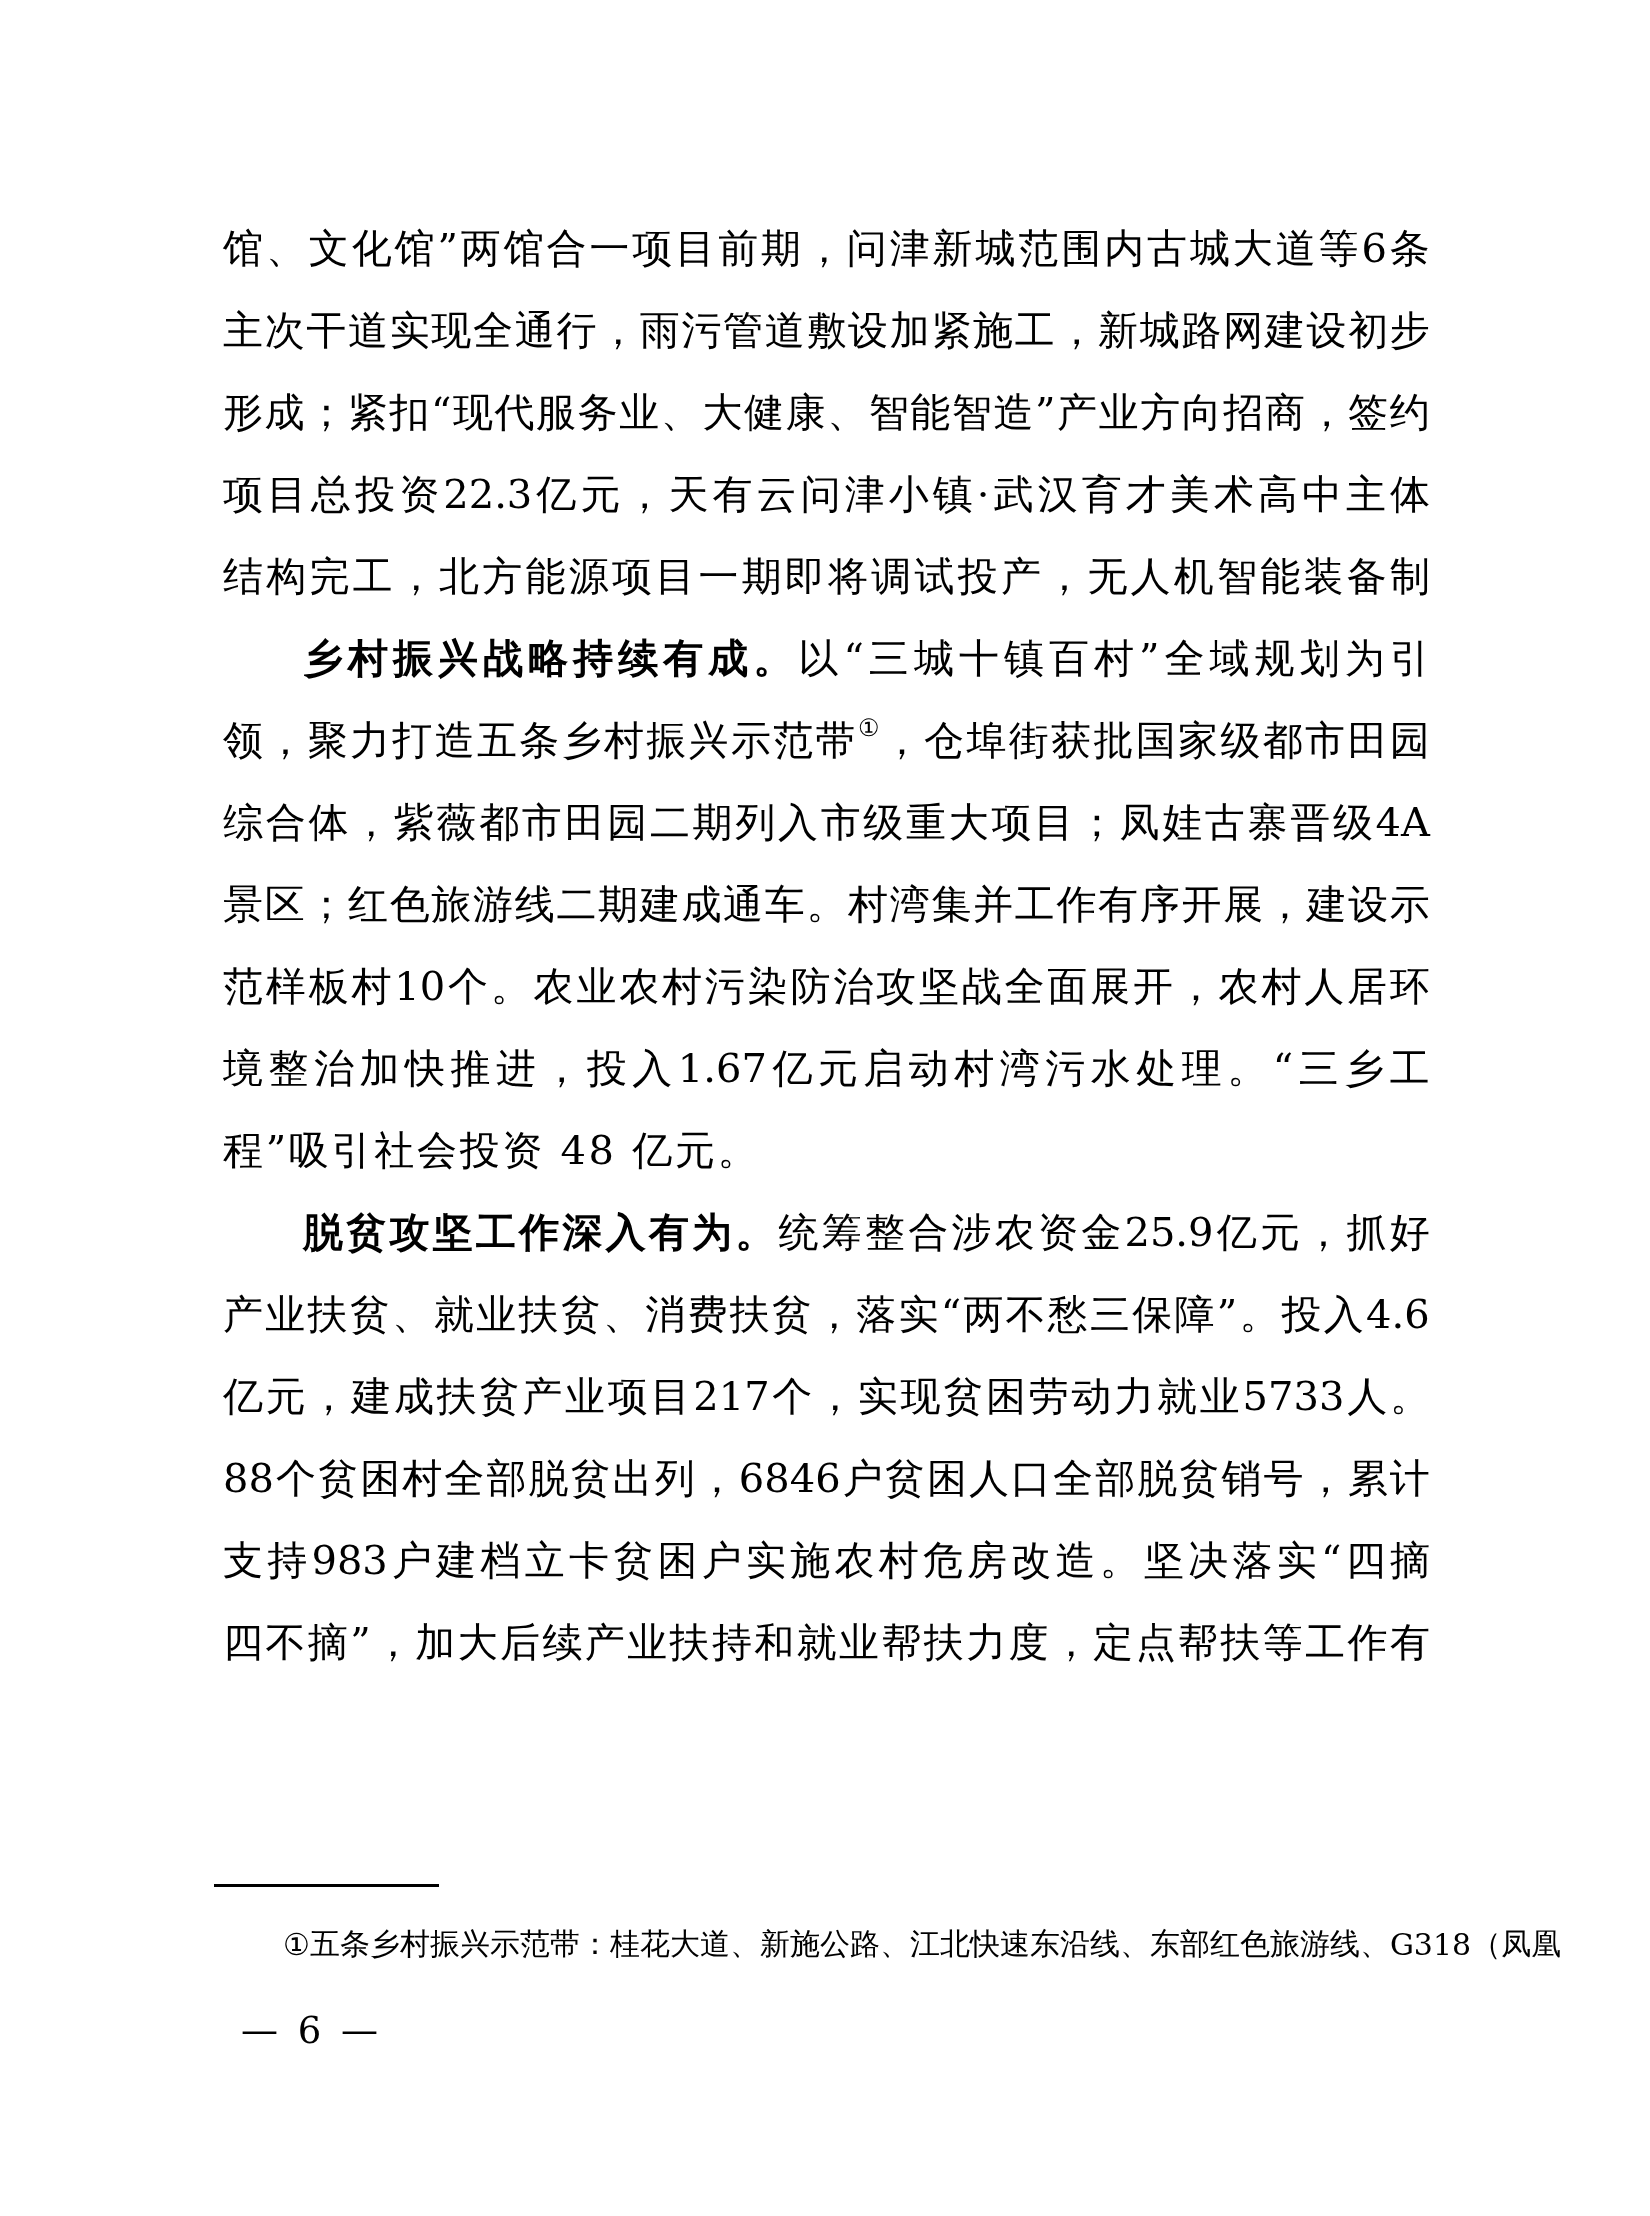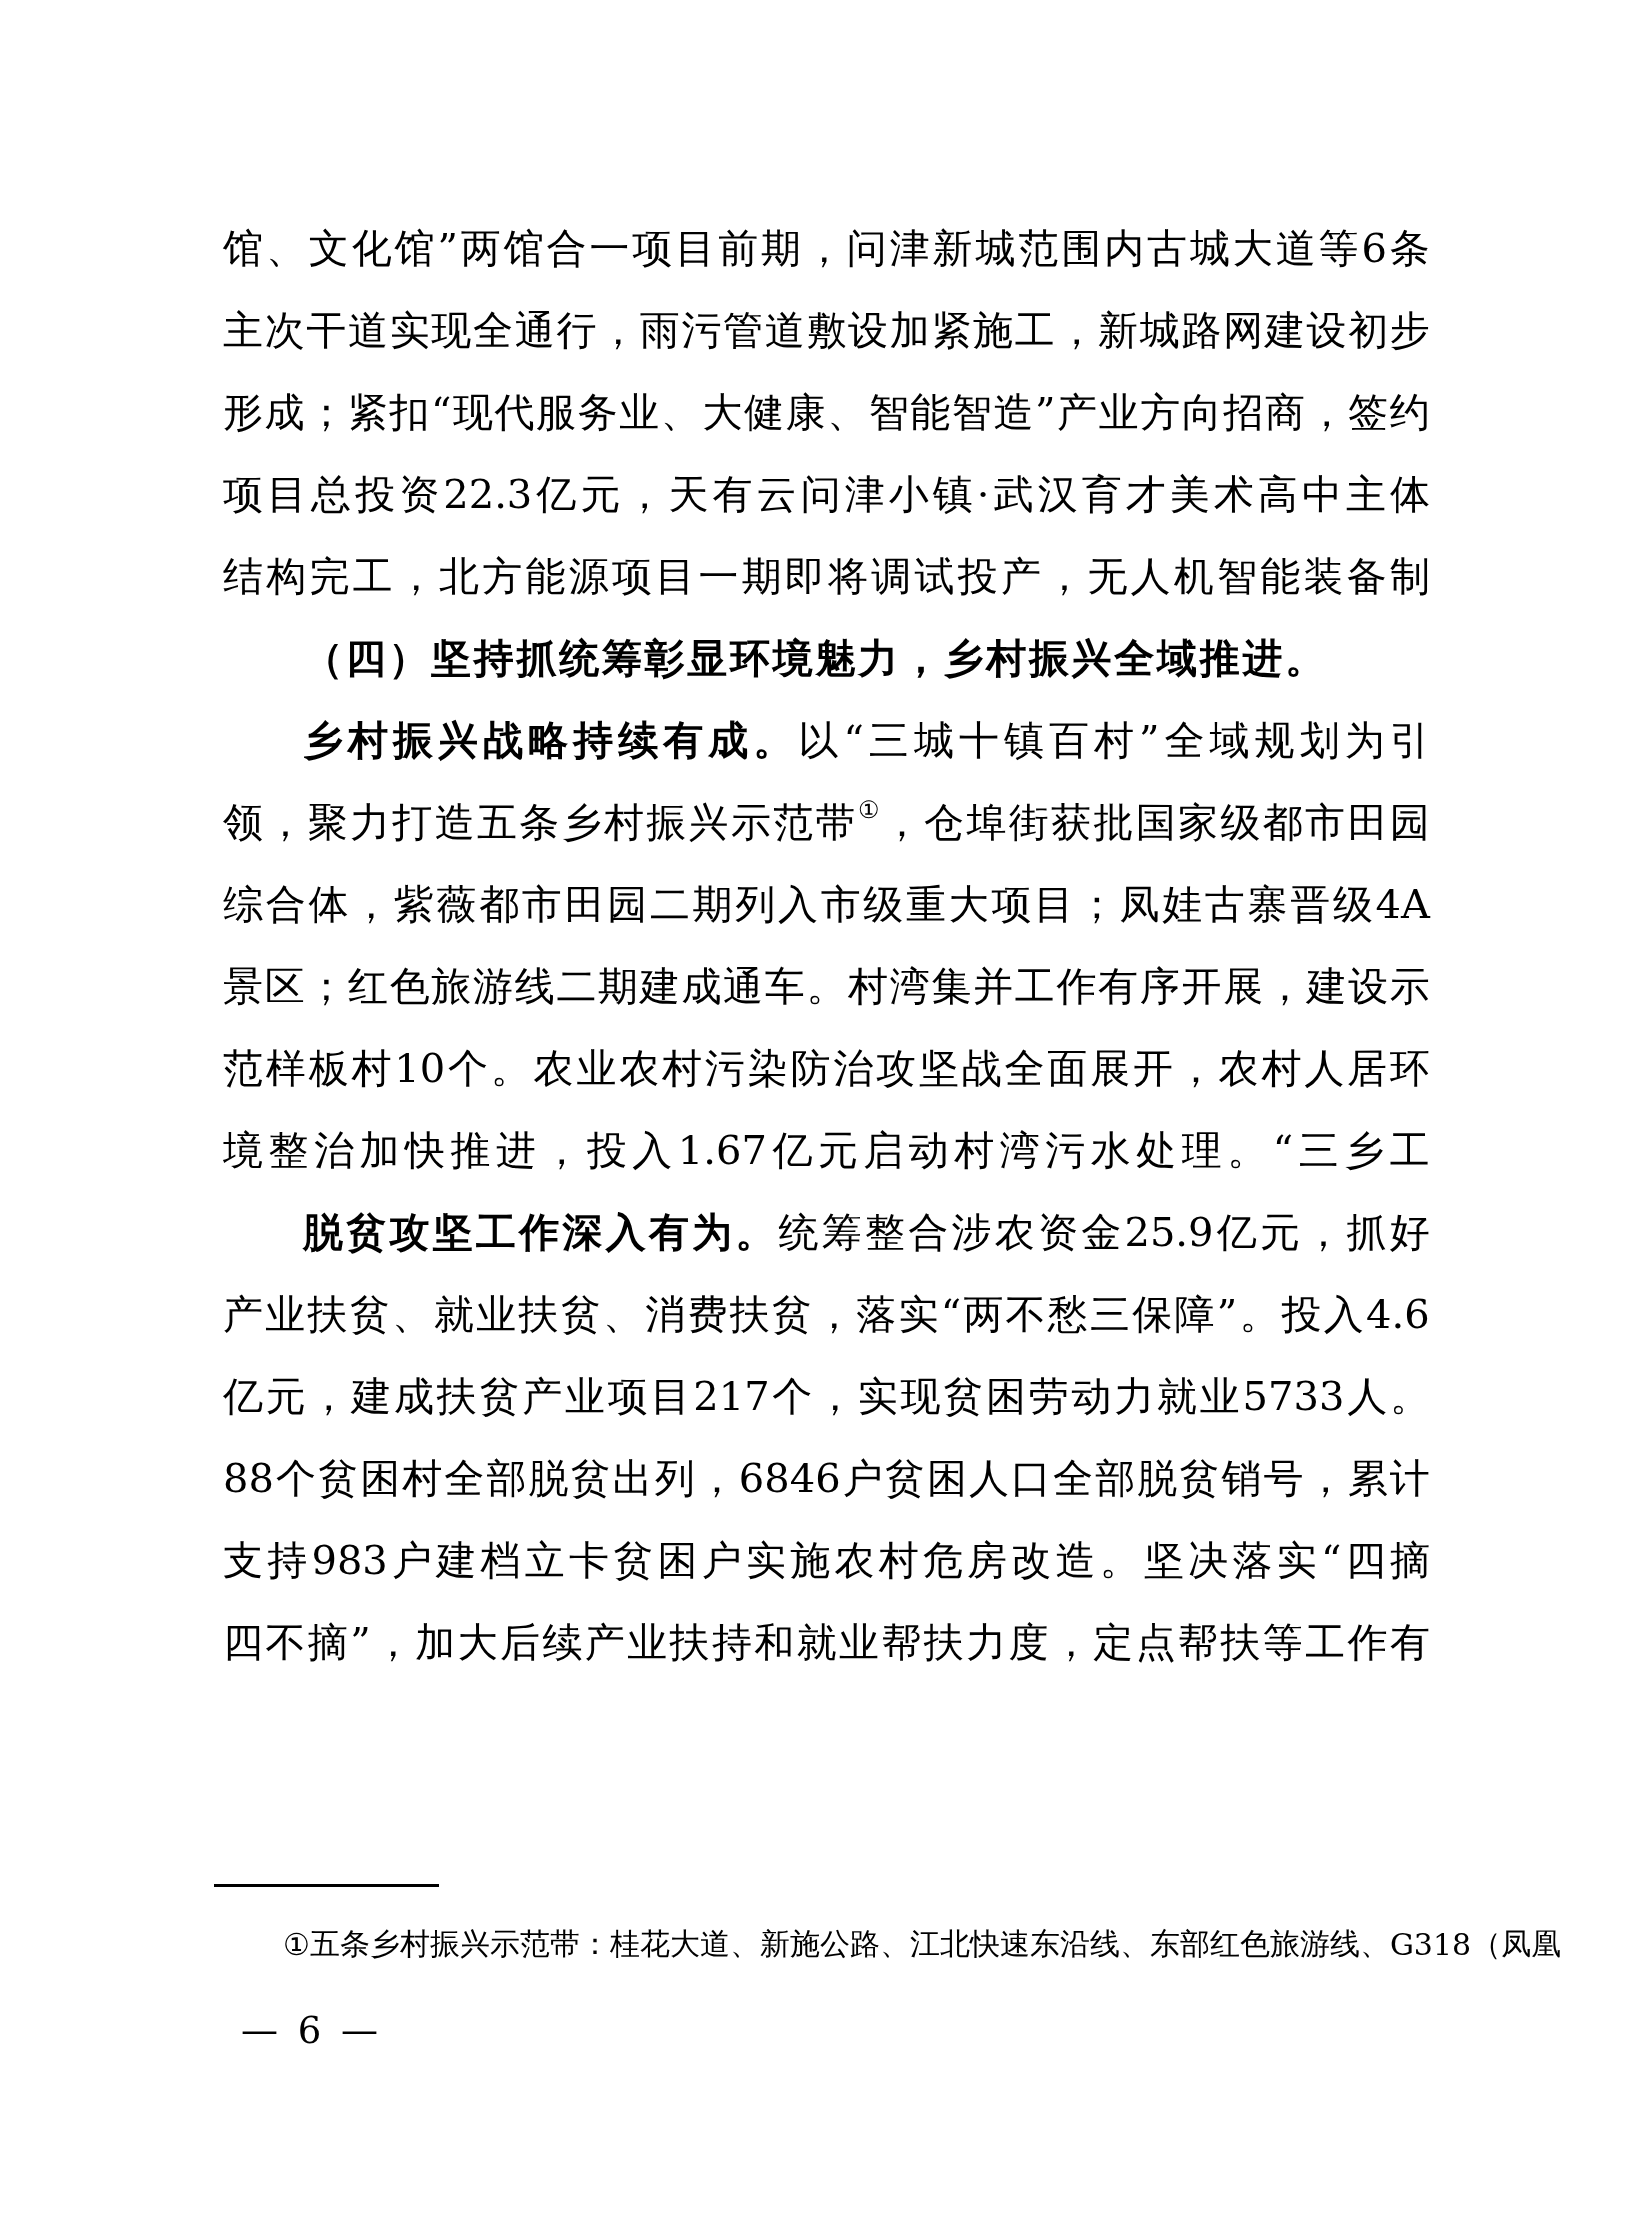--- a/index.html
+++ b/index.html
@@ -231,21 +231,20 @@
         <span class="seg-normal">，</span>
         <span class="seg-normal">无</span>
         <span class="seg-normal">人</span>
         <span class="seg-normal">机</span>
         <span class="seg-normal">智</span>
         <span class="seg-normal">能</span>
         <span class="seg-normal">装</span>
         <span class="seg-normal">备</span>
         <span class="seg-normal">制</span>
       </div>
-      <div class="line plain indent"><span class="seg-bold">（四）坚持抓统筹彰显环境魅力，乡村振兴全域推进。</span></div>
       <div class="line justify indent">
         <span class="seg-bold">乡</span>
         <span class="seg-bold">村</span>
         <span class="seg-bold">振</span>
         <span class="seg-bold">兴</span>
         <span class="seg-bold">战</span>
         <span class="seg-bold">略</span>
         <span class="seg-bold">持</span>
         <span class="seg-bold">续</span>
         <span class="seg-bold">有</span>
@@ -410,20 +409,21 @@
         <span class="seg-normal">污</span>
         <span class="seg-normal">水</span>
         <span class="seg-normal">处</span>
         <span class="seg-normal">理</span>
         <span class="seg-normal">。</span>
         <span class="seg-normal">“</span>
         <span class="seg-normal">三</span>
         <span class="seg-normal">乡</span>
         <span class="seg-normal">工</span>
       </div>
+      <div class="line plain"><span class="seg-normal">程”吸引社会投资 48 亿元。</span></div>
       <div class="line justify indent">
         <span class="seg-bold">脱</span>
         <span class="seg-bold">贫</span>
         <span class="seg-bold">攻</span>
         <span class="seg-bold">坚</span>
         <span class="seg-bold">工</span>
         <span class="seg-bold">作</span>
         <span class="seg-bold">深</span>
         <span class="seg-bold">入</span>
         <span class="seg-bold">有</span>

